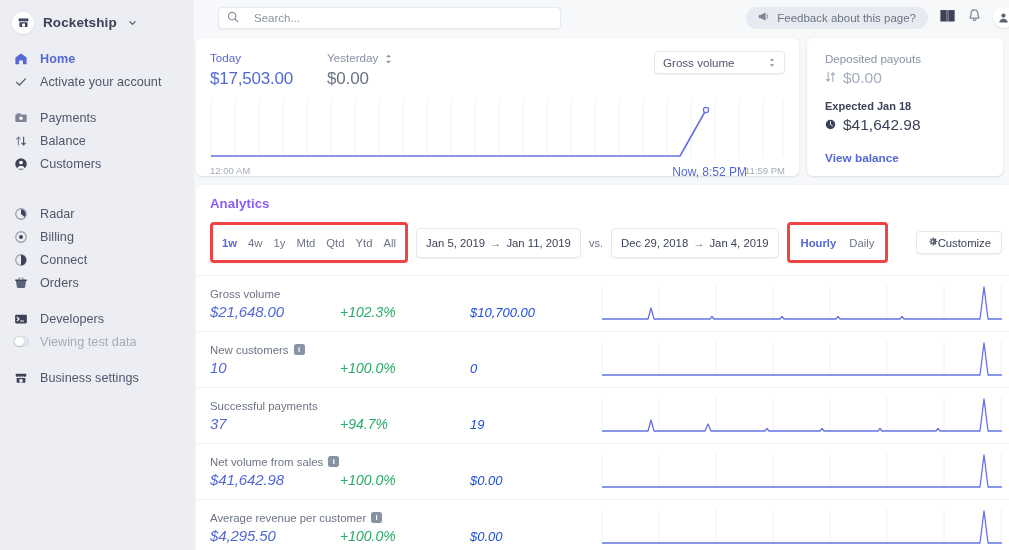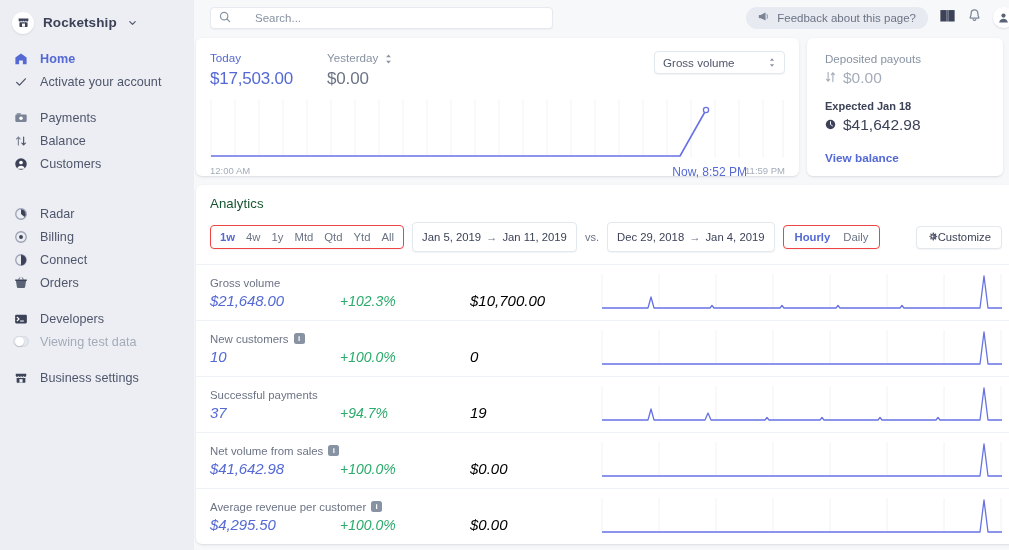--- a/index.html
+++ b/index.html
@@ -61,22 +61,22 @@
   
   .main { flex: 1; height: 550px; position: relative; }
 
   .topbar {
     height: 35px; display: flex; align-items: center;
     padding: 0 12px 0 0; gap: 8px;
   }
   .search-box {
     width: 343px; height: 22px; background: #fff;
     border: 1px solid #e6e9ef; border-radius: 4px;
-    display: flex; align-items: center; gap: 24px; padding: 0 8px;
-    margin-left: 16px;
+    display: flex; align-items: center; gap: 15px; padding: 0 8px;
+    margin-left: 24px;
     box-shadow: 0 1px 1px rgba(60,66,87,.05);
   }
   .search-placeholder { font-size: 11.5px; color: #8792a2; }
   .topbar-right { margin-left: auto; display: flex; align-items: center; gap: 11px; }
   .feedback-pill {
     height: 22px; background: #e7eaf0; border-radius: 11px;
     display: flex; align-items: center; gap: 7px; padding: 0 12px 0 11px;
     cursor: pointer;
   }
   .feedback-text { font-size: 11.5px; color: #6b7385; }
@@ -126,24 +126,24 @@
   .payout-sub { font-size: 11px; color: #3c4257; font-weight: 600; margin: 13px 0 4px 0; }
   .payout-link { font-size: 11.8px; color: #5469d4; font-weight: 600; margin-top: 17px; display:block; cursor:pointer; }
 
   
   .analytics-card {
     margin: 9px 8px 0 2px; background: #fff; border-radius: 6px;
     box-shadow: 0 1px 3px rgba(60,66,87,.10), 0 1px 1px rgba(0,0,0,.04);
     overflow: hidden;
   }
   .analytics-head { padding: 11px 14px 0 14px; }
-  .analytics-title { font-size: 13.2px; font-weight: 400; color: #14532d; letter-spacing: .1px; }
+  .analytics-title { font-size: 13.2px; font-weight: 700; color: #8b5cf6; letter-spacing: .1px; }
   .filters { display: flex; align-items: center; gap: 8px; margin-top: 11px; padding-bottom: 12px; }
   .seg-group {
-    height: 24px; border: 1px solid #ef4444; border-radius: 4px; background: #fff;
+    height: 41px; border: 3px solid #ef4444; border-radius: 4px; background: #fff;
     display: flex; align-items: center; padding: 0 5px; gap: 3px;
     box-shadow: 0 1px 1px rgba(60,66,87,.06);
   }
   .seg {
     font-size: 11.3px; color: #6b7385; padding: 2px 4px; border-radius: 3px; cursor: pointer;
   }
   .seg.active { color: #5469d4; font-weight: 700; }
   .date-box {
     height: 30px; border: 1px solid #e3e8ee; border-radius: 4px; background:#fff;
     display:flex; align-items:center; gap:5px; padding: 0 9px;
@@ -166,21 +166,21 @@
   .metric-left { width: 390px; }
   .metric-name { font-size: 11.4px; color: #6b7385; display:flex; align-items:center; gap: 5px; }
   .info-dot {
     width: 11px; height: 11px; border-radius: 2.5px; background: #8792a2;
     color: #fff; font-size: 8px; font-weight: 700;
     display:inline-flex; align-items:center; justify-content:center; line-height: 1;
   }
   .metric-values { display: flex; align-items: baseline; margin-top: 3px; font-style: italic; }
   .metric-value { font-size: 15px; color: #5469d4; width: 130px; letter-spacing: -.1px; }
   .metric-change { font-size: 14px; color: #2bab6b; width: 130px; }
-  .metric-compare { font-size: 15px; color: #000000; }
+  .metric-compare { font-size: 13px; color: #1d4ed8; }
   .metric-spark { flex: 1; height: 46px; position: relative; }
 </style>
 </head>
 <body>
 
 <div class="app">
 
   <div class="sidebar">
 
     <div class="brand">

